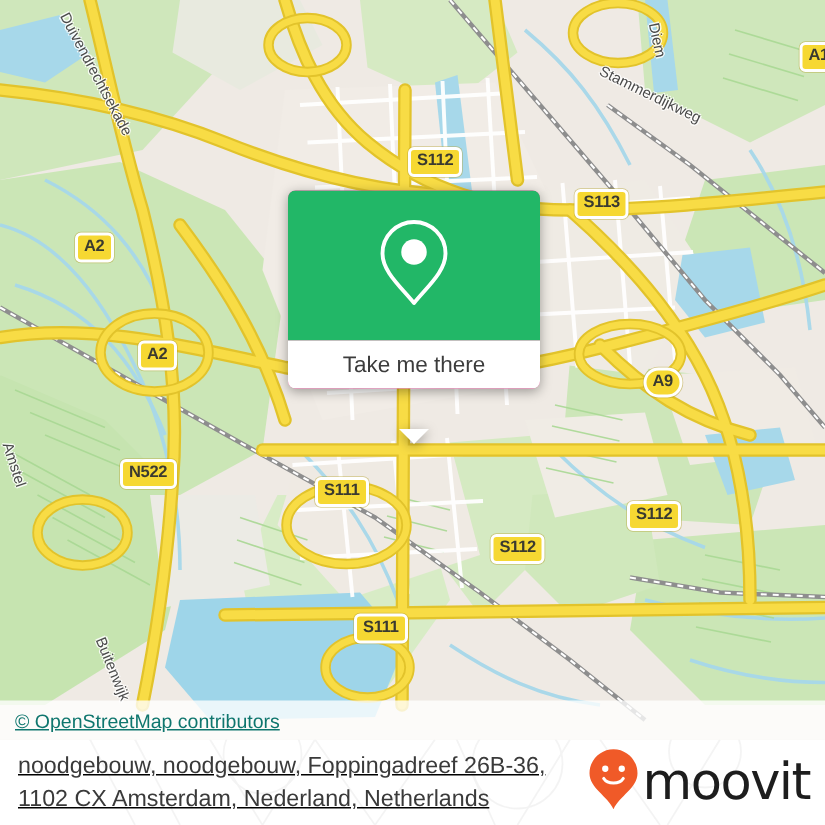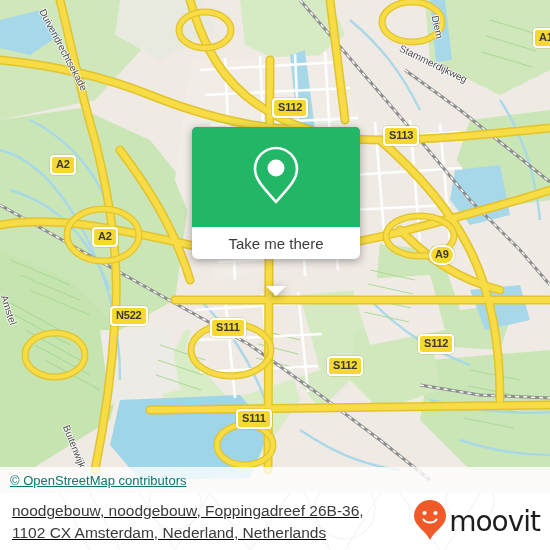--- a/index.html
+++ b/index.html
@@ -127,21 +127,21 @@
     font-family:"Liberation Sans", sans-serif;
   }
   .brand {
     position:absolute;
     right:10px; top:50%;
     transform:translateY(-50%);
     display:flex; align-items:center; gap:2px;
   }
   .brand-word {
     color:#1d1d1d;
-    font-size:28px;
+    font-size:34px;
     line-height:34px;
     letter-spacing:-1px;
     font-family:"DejaVu Sans", sans-serif;
     font-weight:400;
   }
 </style>
 </head>
 <body>
 
 <div id="root">
@@ -287,21 +287,21 @@
       <div class="street-label" style="left:66px;  top:420px; transform:rotate(68deg);">Buitenwijk</div>
     </div>
 
     <div>
       <div class="shield" style="left:533px; top:28px;">A1</div>
       <div class="shield" style="left:272px; top:98px;">S112</div>
       <div class="shield" style="left:383px; top:126px;">S113</div>
       <div class="shield" style="left:50px;  top:155px;">A2</div>
       <div class="shield" style="left:92px;  top:227px;">A2</div>
       <div class="shield" style="left:429px; top:245px;border-radius:10px;">A9</div>
-      <div class="shield" style="left:80px;  top:306px;margin-left:30px;">N522</div>
+      <div class="shield" style="left:80px;  top:306px;">N522</div>
       <div class="shield" style="left:210px; top:318px;">S111</div>
       <div class="shield" style="left:418px; top:334px;">S112</div>
       <div class="shield" style="left:327px; top:356px;">S112</div>
       <div class="shield" style="left:236px; top:409px;">S111</div>
     </div>
 
     <div class="info-card">
       <div class="card-inner">
         <div class="card-top">
           <span>

